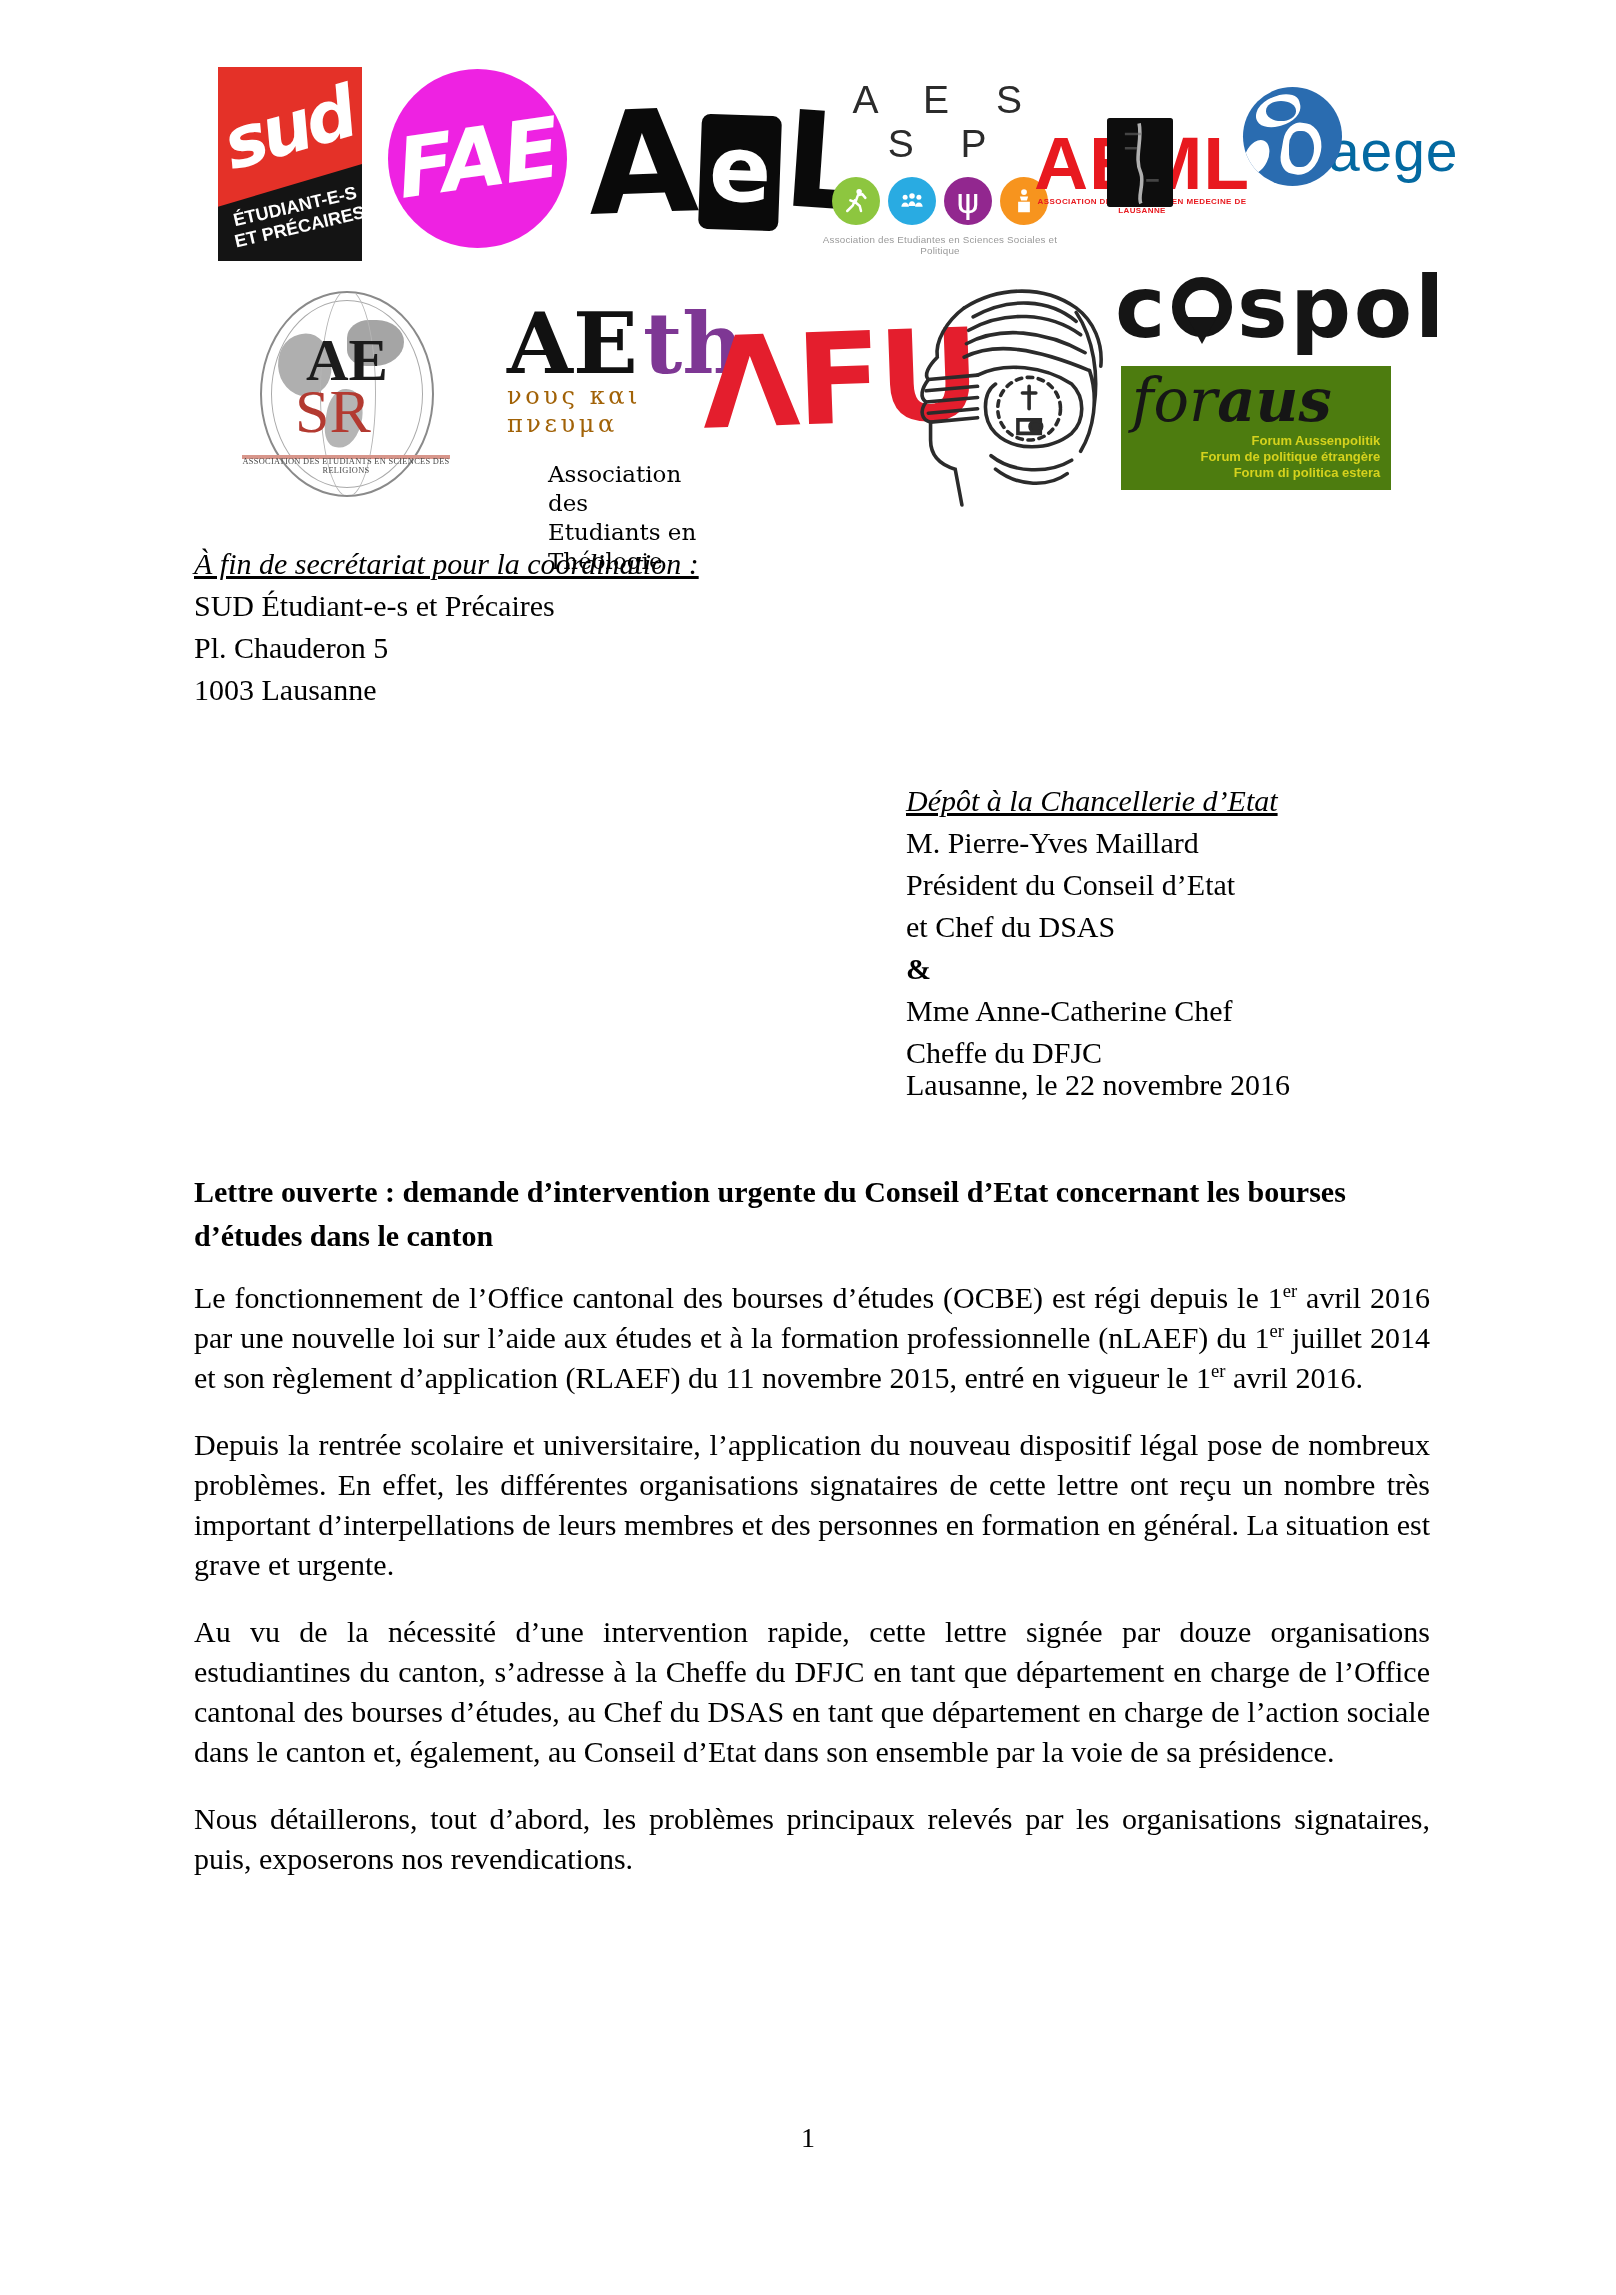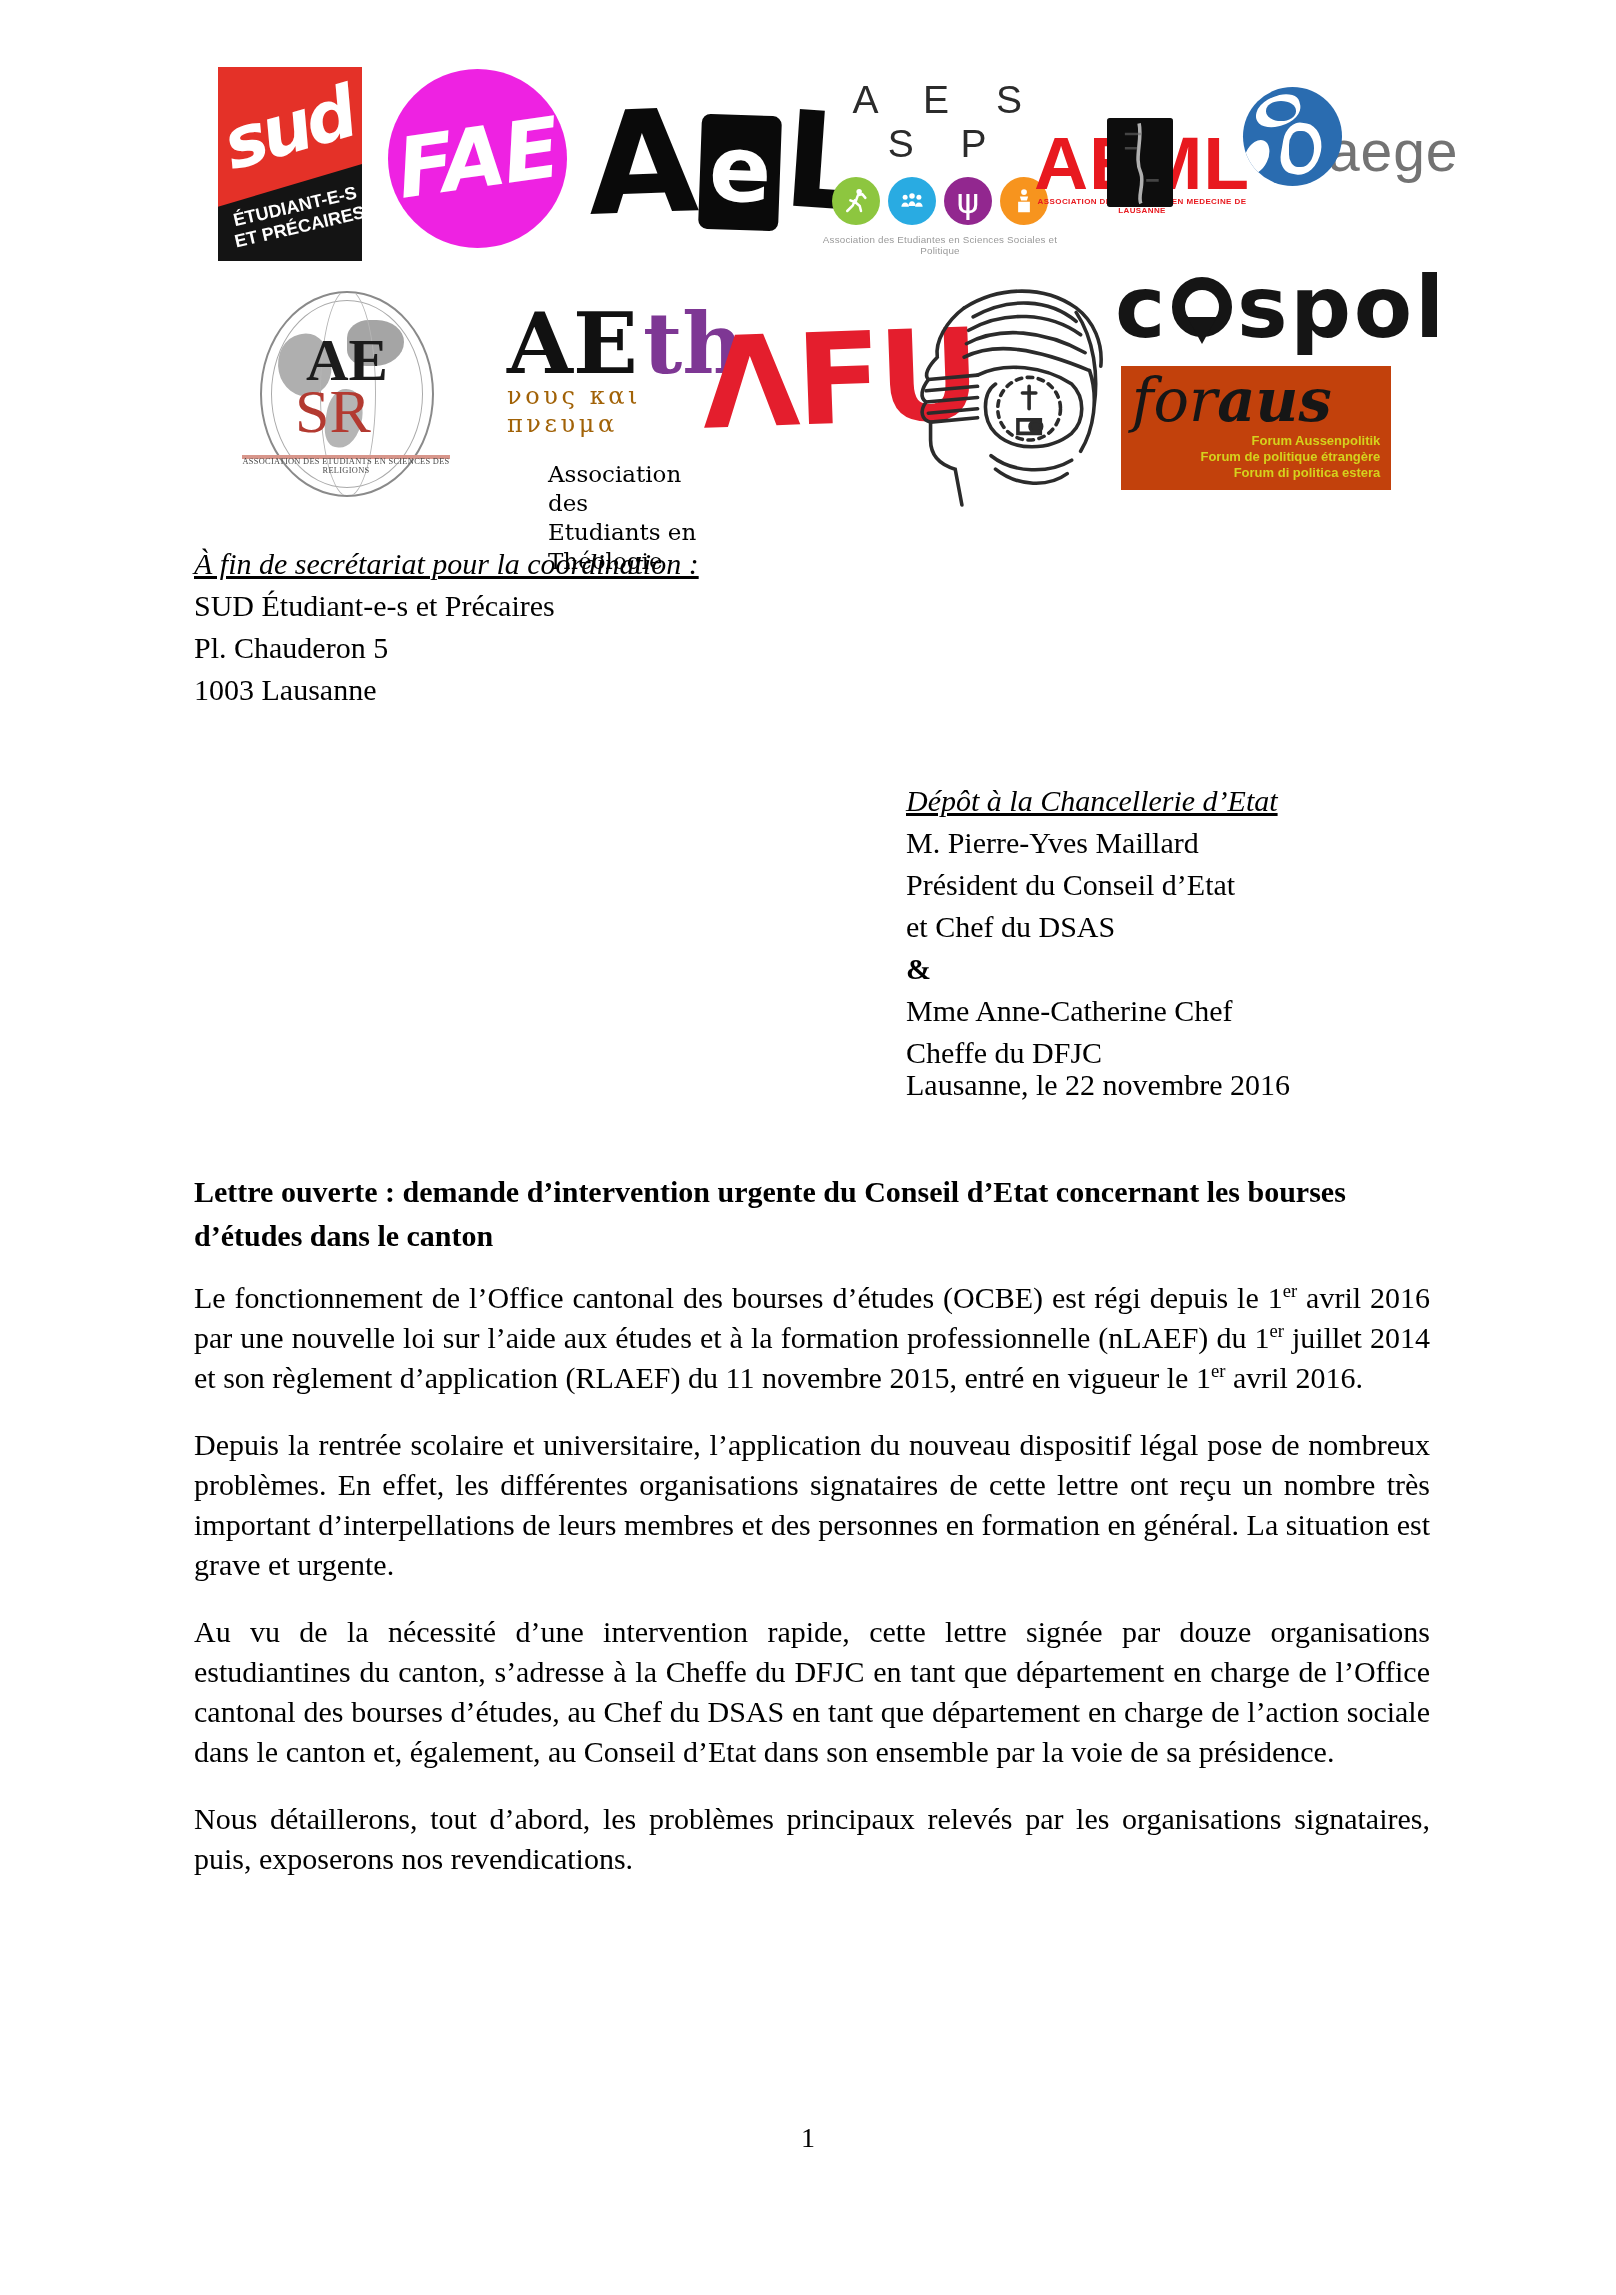--- a/index.html
+++ b/index.html
@@ -50,21 +50,21 @@
   .aege{left:1243px;top:87px;display:flex;align-items:flex-end}
   .aege .globe{width:99px;height:99px;border-radius:50%;background:#2a6cb0;position:relative;overflow:hidden}
   .aege .blob1{position:absolute;left:12.4px;top:9px;width:46px;height:30px;background:#fff;
     border-radius:60% 40% 55% 45%;transform:rotate(-15deg)}
   .aege .blob2{position:absolute;left:39px;top:36px;width:39px;height:52px;background:#fff;
     border-radius:45% 55% 60% 40%;transform:rotate(10deg)}
   .aege .blob3{position:absolute;left:1.8px;top:52px;width:23px;height:36px;background:#fff;
     border-radius:50%;transform:rotate(25deg)}
   .aege .inner1{position:absolute;left:23px;top:14px;width:30px;height:19.5px;background:#2a6cb0;border-radius:50%}
   .aege .inner2{position:absolute;left:46px;top:44px;width:25px;height:36px;background:#2a6cb0;border-radius:45% 55% 60% 40%}
-  .aege .word{font-family:"Liberation Sans",sans-serif;font-size:57px;color:#737373;
+  .aege .word{font-family:"Liberation Sans",sans-serif;font-size:57px;color:#0369a1;
     margin:0 0 1.8px -14px;letter-spacing:0.9px}
   
   .aesr{left:251px;top:291px;width:190px;height:218px;text-align:center}
   .aesr .globe{position:absolute;left:9px;top:0;width:170px;height:202px;border:2.7px solid #8a8a8a;
     border-radius:50%;overflow:hidden}
   .aesr .globe::before{content:"";position:absolute;left:9px;top:7px;right:9px;bottom:7px;
     border:1.8px solid #aaa;border-radius:50%}
   .aesr .globe::after{content:"";position:absolute;left:34%;top:-3.6px;width:32%;height:102%;
     border:1.8px solid #b5b5b5;border-radius:50%}
   .aesr .land1{position:absolute;left:16px;top:41px;width:53px;height:62px;background:#9b9b9b;
@@ -91,21 +91,21 @@
   .face{left:888px;top:281px;width:224px;height:233px}
   
   .cospol{left:1115px;top:265px;display:flex;align-items:flex-start;
     font-family:"DejaVu Sans",sans-serif;font-weight:bold;color:#151515;
     font-size:85px;line-height:85px;letter-spacing:2.7px}
   .cospol .pin{width:34px;height:34px;border:13.3px solid #151515;border-radius:50%;
     margin:11.5px 5.3px 0 3.6px;position:relative}
   .cospol .pin::after{content:"";position:absolute;left:50%;top:27px;transform:translateX(-50%);
     border:15px solid transparent;border-top:27px solid #151515}
   
-  .foraus{left:1121px;top:366px;width:270px;height:124px;background:#c2410c;padding:3.6px 10.7px 0;box-sizing:border-box}
+  .foraus{left:1121px;top:366px;width:270px;height:124px;background:#4d7c0f;padding:3.6px 10.7px 0;box-sizing:border-box}
   .foraus .word{font-family:"DejaVu Serif",serif;font-style:italic;color:#161616;font-size:59px;line-height:62px}
   .foraus .w2{font-weight:bold}
   .foraus .subs{text-align:right;color:#d5d21d;font-family:"Liberation Sans",sans-serif;
     font-weight:bold;font-size:13px;line-height:16px;margin-top:1.8px}
   
   .sender{position:absolute;left:194px;top:543px;font-size:30px;line-height:42px}
   .recipient{position:absolute;left:906px;top:780px;font-size:30px;line-height:42px}
   .block-heading{font-style:italic;text-decoration:underline}
   .amp{font-weight:bold}
   .date{position:absolute;left:906px;top:1068px;font-size:30px}

